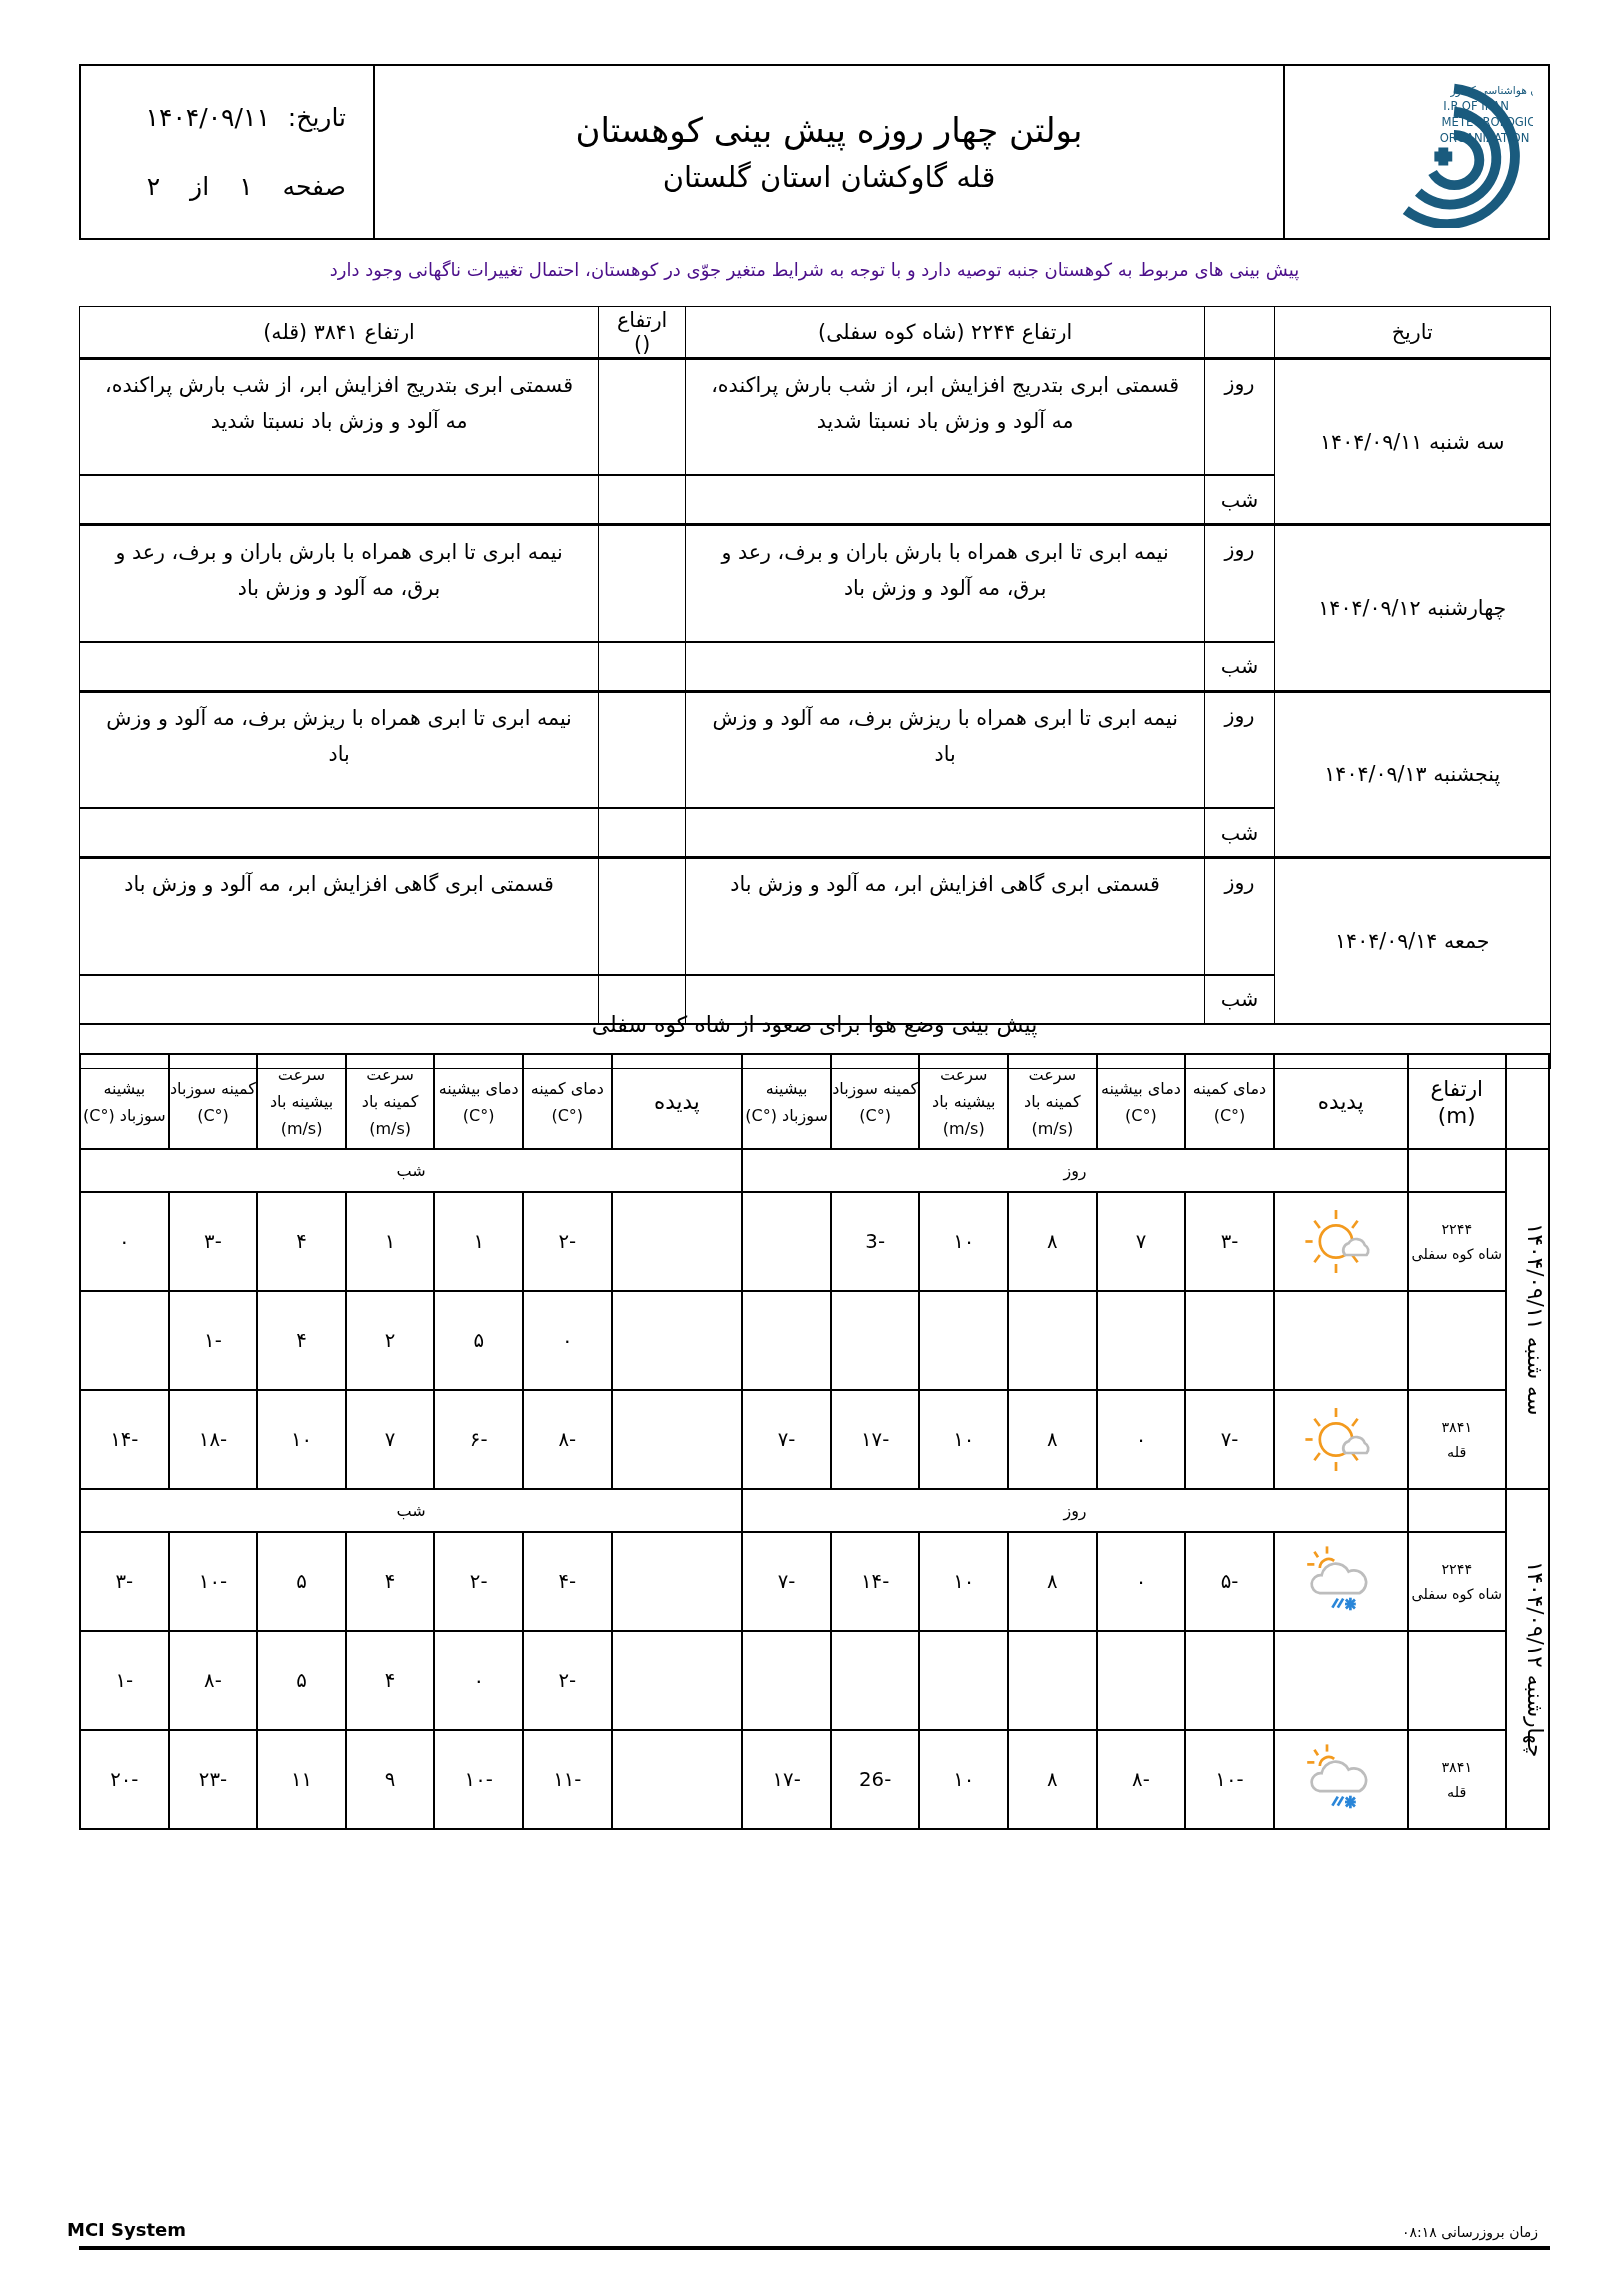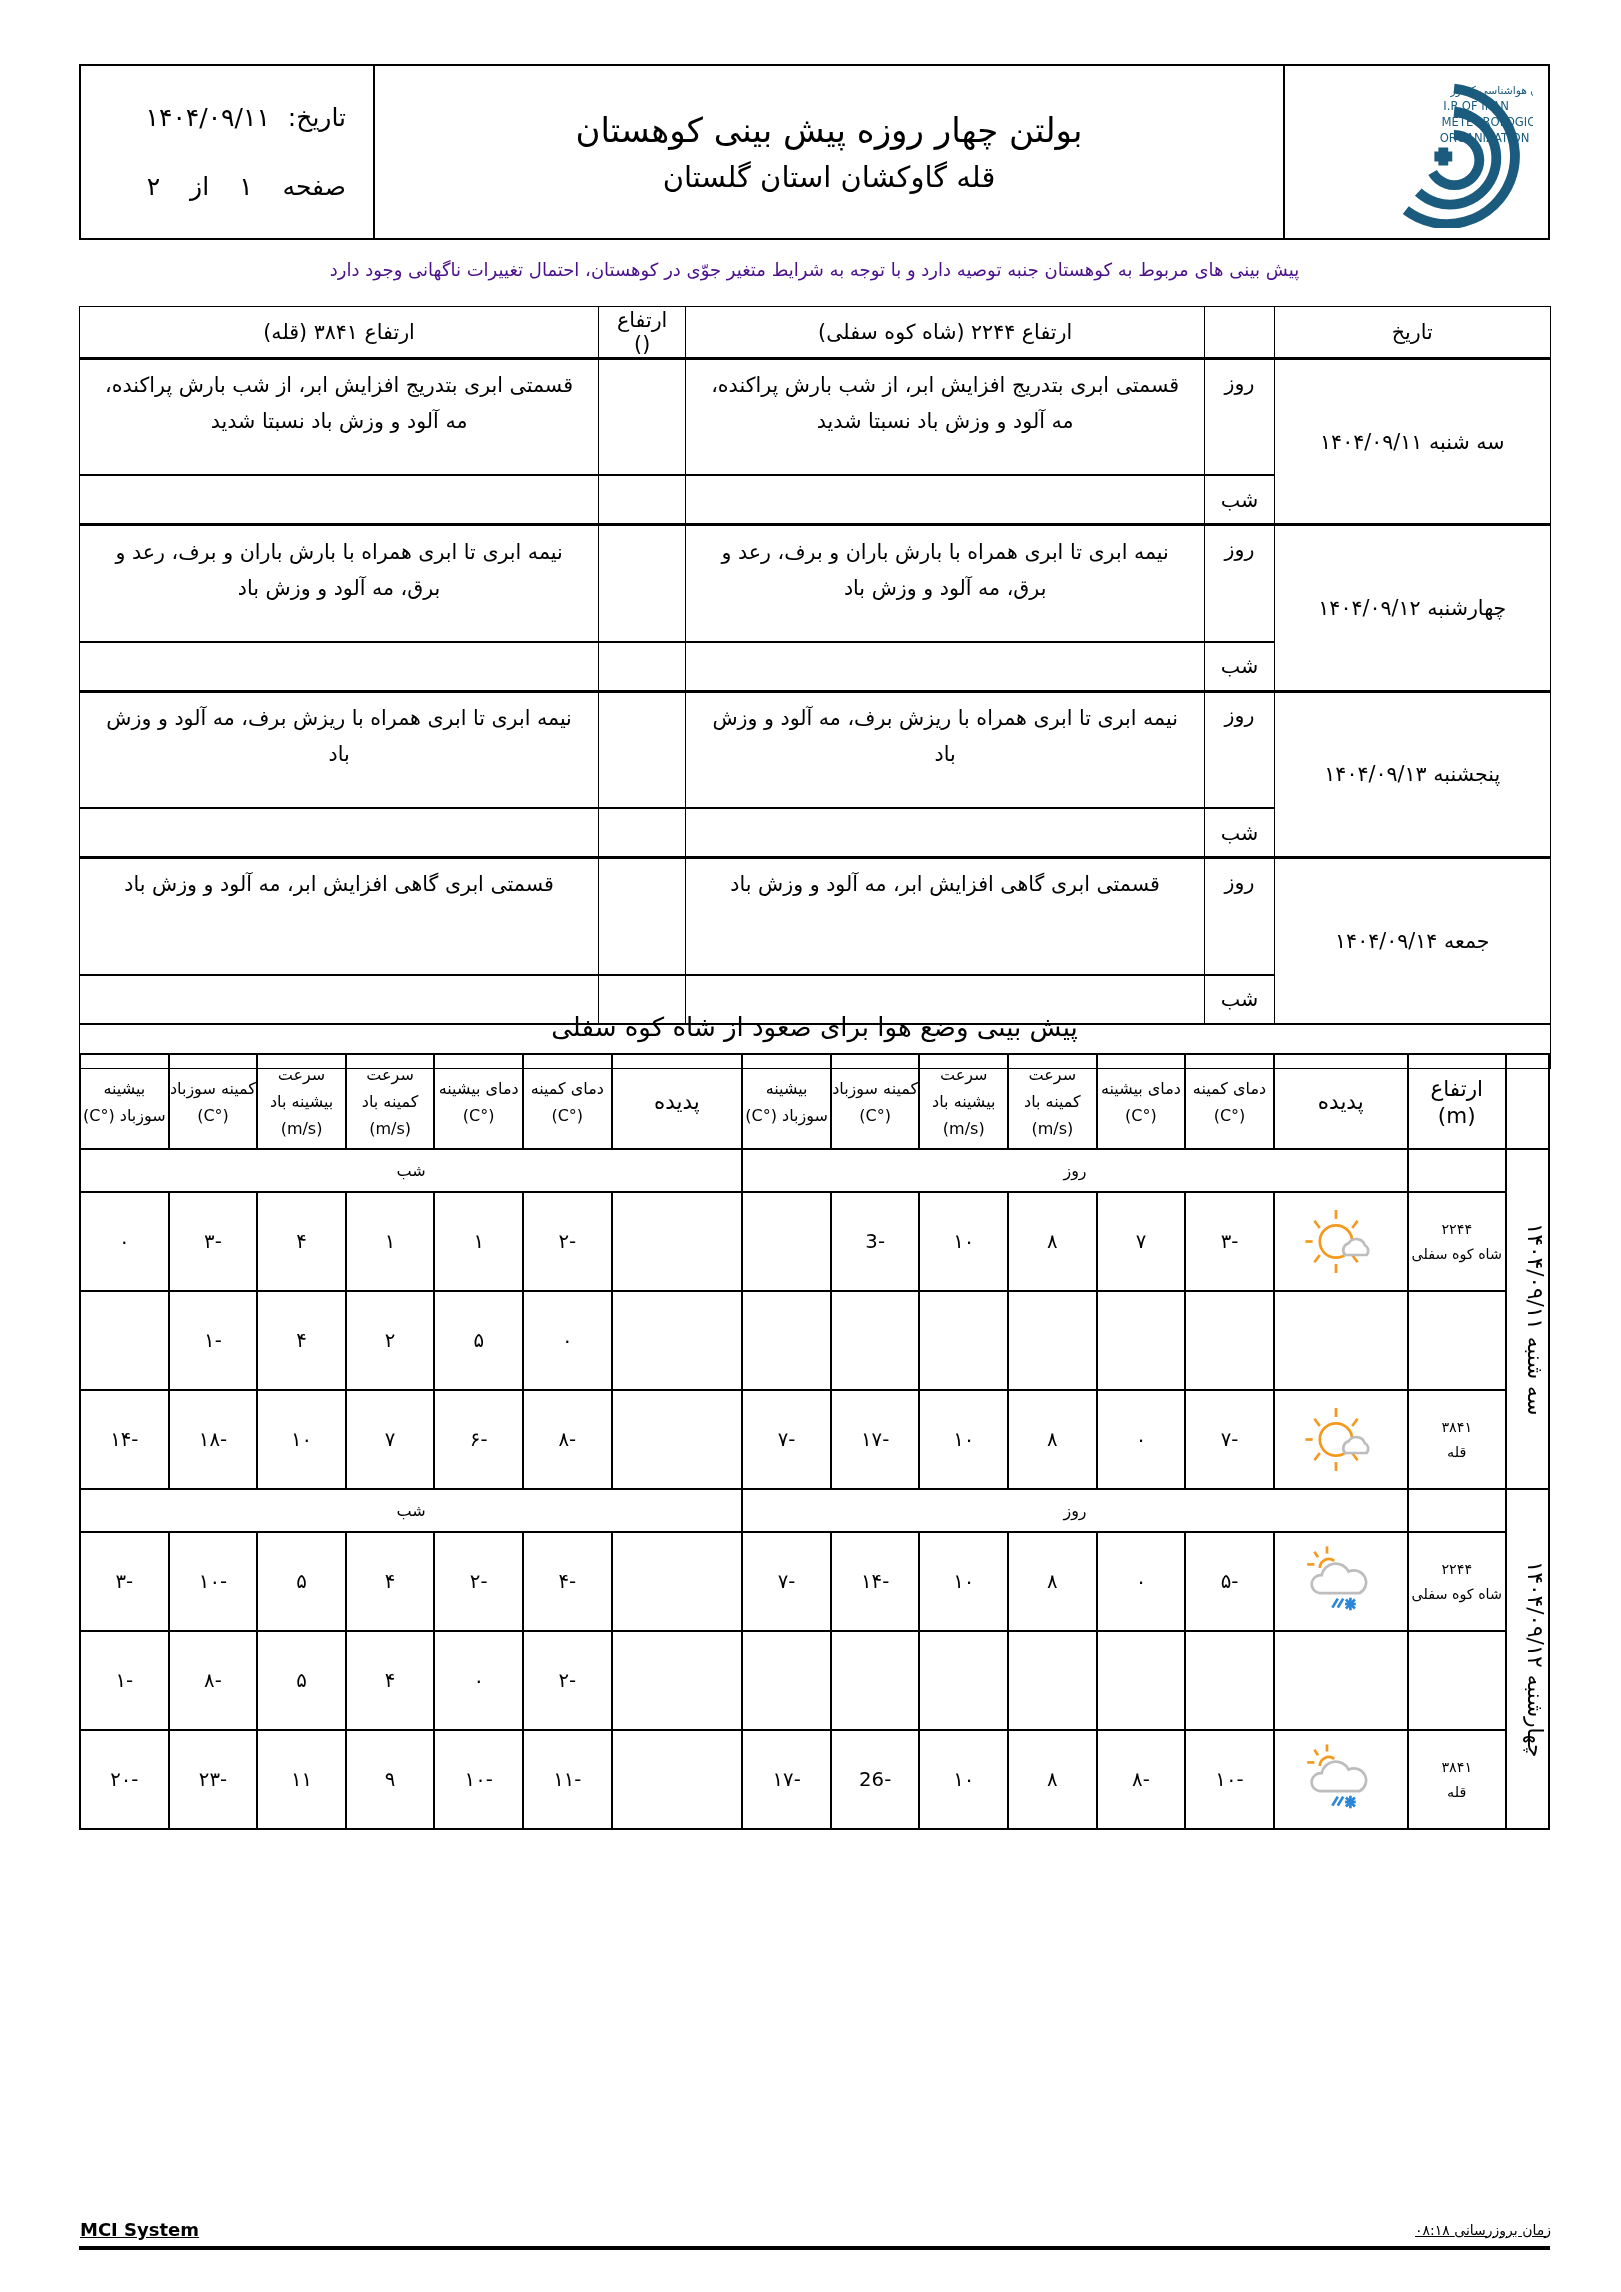--- a/index.html
+++ b/index.html
@@ -21,34 +21,34 @@
   #t1 td, #t1 th { border:1.8px solid #000; text-align:center; vertical-align:middle; font-weight:normal; padding:0 10.7px; }
   #t1 th { height:50px; }
   #t1 .date { width:254px; }
   #t1 .period { width:47px; }
   #t1 .desc { line-height:36px; padding:7.2px 18px; vertical-align:top; }
   #t1 tr.day td.desc { height:100px; }
   #t1 tr.night td { height:47px; }
   #t1 tr.dayblk { border-top:3.6px solid #000; }
   #t1 .footer-row td { height:43px; border-top:2.7px solid #000; }
 
-  #t2title { position:absolute; left:79px; top:1012px; width:1471px; text-align:center; font-size:26px; direction:rtl; }
+  #t2title { position:absolute; left:79px; top:1012px; width:1471px; text-align:center; font-size:22px; direction:rtl; }
 
   
   #t2 { position:absolute; left:79px; top:1053px; width:1471px; border-collapse:collapse; direction:rtl; font-size:19.7px; table-layout:fixed; }
   #t2 td, #t2 th { border:2.7px solid #000; text-align:center; vertical-align:middle; font-weight:normal; padding:0; }
   #t2 th { height:93px; font-size:16px; line-height:27px; }
   #t2 th.big { font-size:21.5px; }
   #t2 .label-row td { height:41px; font-size:16px; }
   #t2 .data-row td { height:97px; }
   #t2 .alt { font-size:14.3px; line-height:25px; }
   #t2 .dayhdr { writing-mode: vertical-rl; font-size:21.5px; white-space:nowrap; }
   .icon-cell svg { display:block; margin:auto; }
 
-  #footer { position:absolute; left:80px; top:2219px; width:1471px; display:flex; justify-content:space-between; align-items:center;text-decoration:underline; }
+  #footer { position:absolute; left:67px; top:2219px; width:1471px; display:flex; justify-content:space-between; align-items:flex-end; }
   #footer .brand { font-family:"DejaVu Sans", sans-serif; font-weight:bold; font-size:18px; }
   #footer .upd { font-size:14px; direction:rtl; }
   #footer-line { position:absolute; left:79px; top:2246px; width:1471px; height:3.6px; background:#000; }
 </style>
 </head>
 <body>
 
 <div id="header">
   <div id="logo-cell">
     <svg width="233" height="152" viewBox="0 0 260 170">

